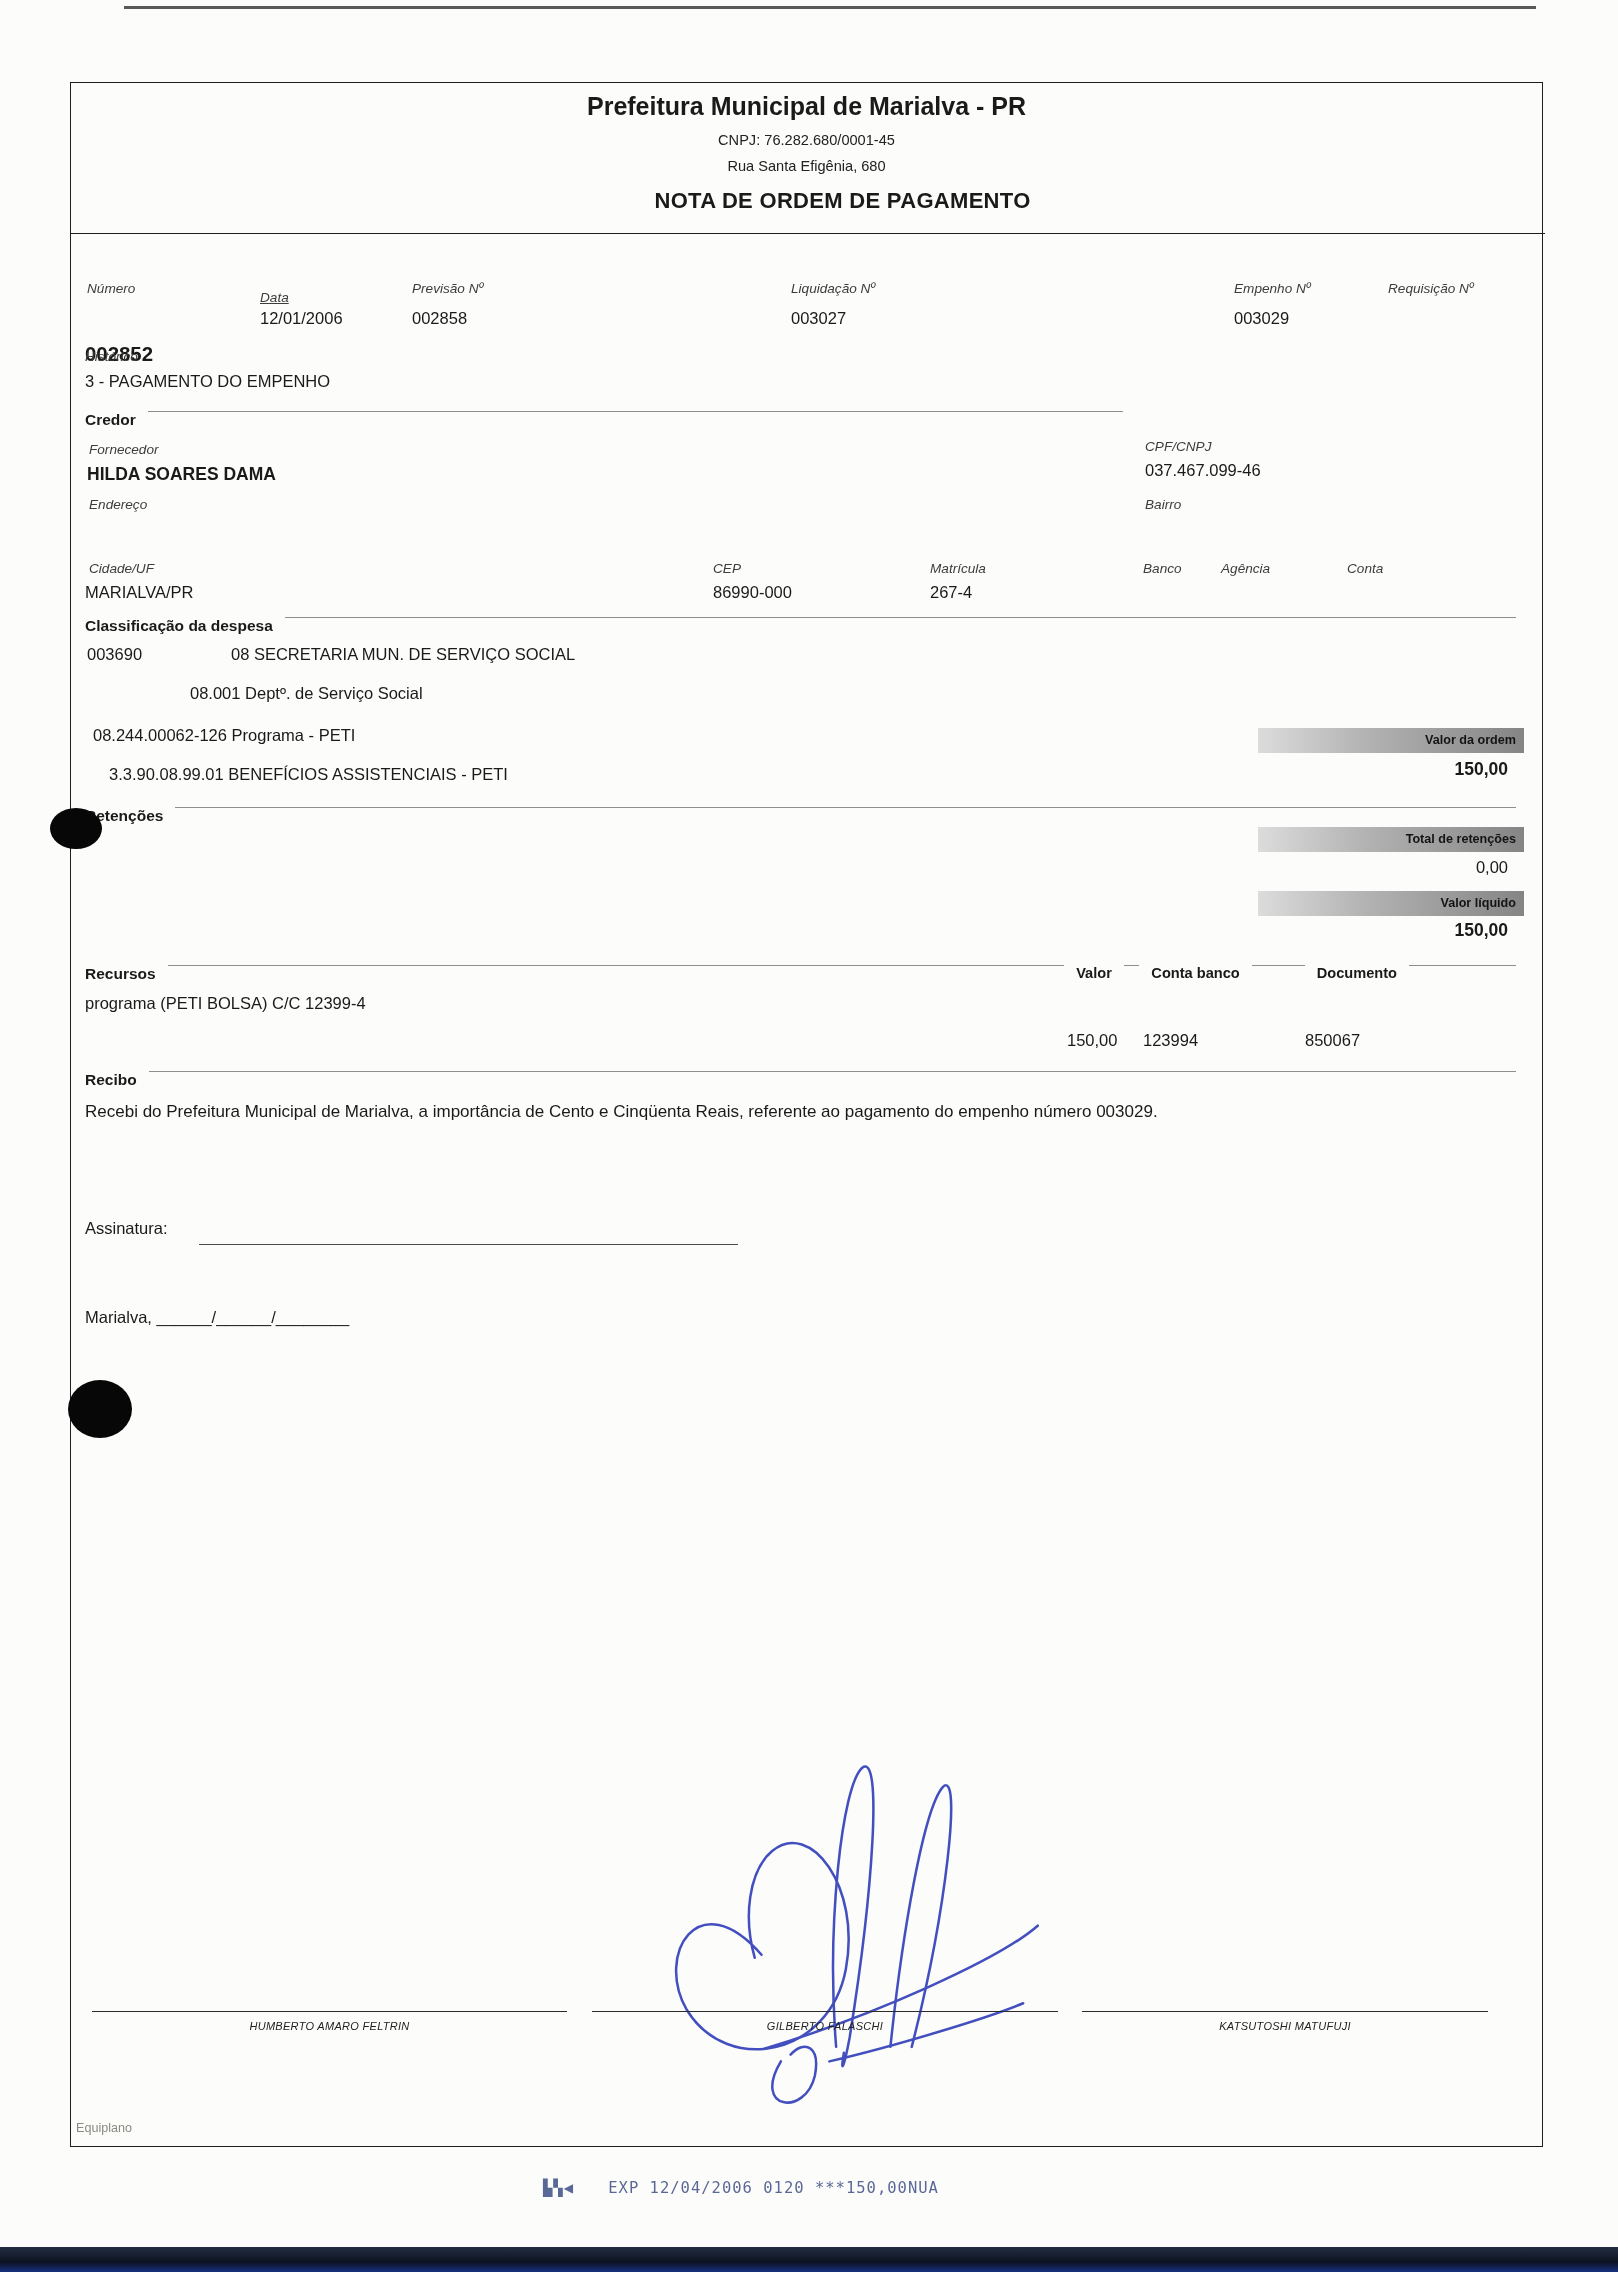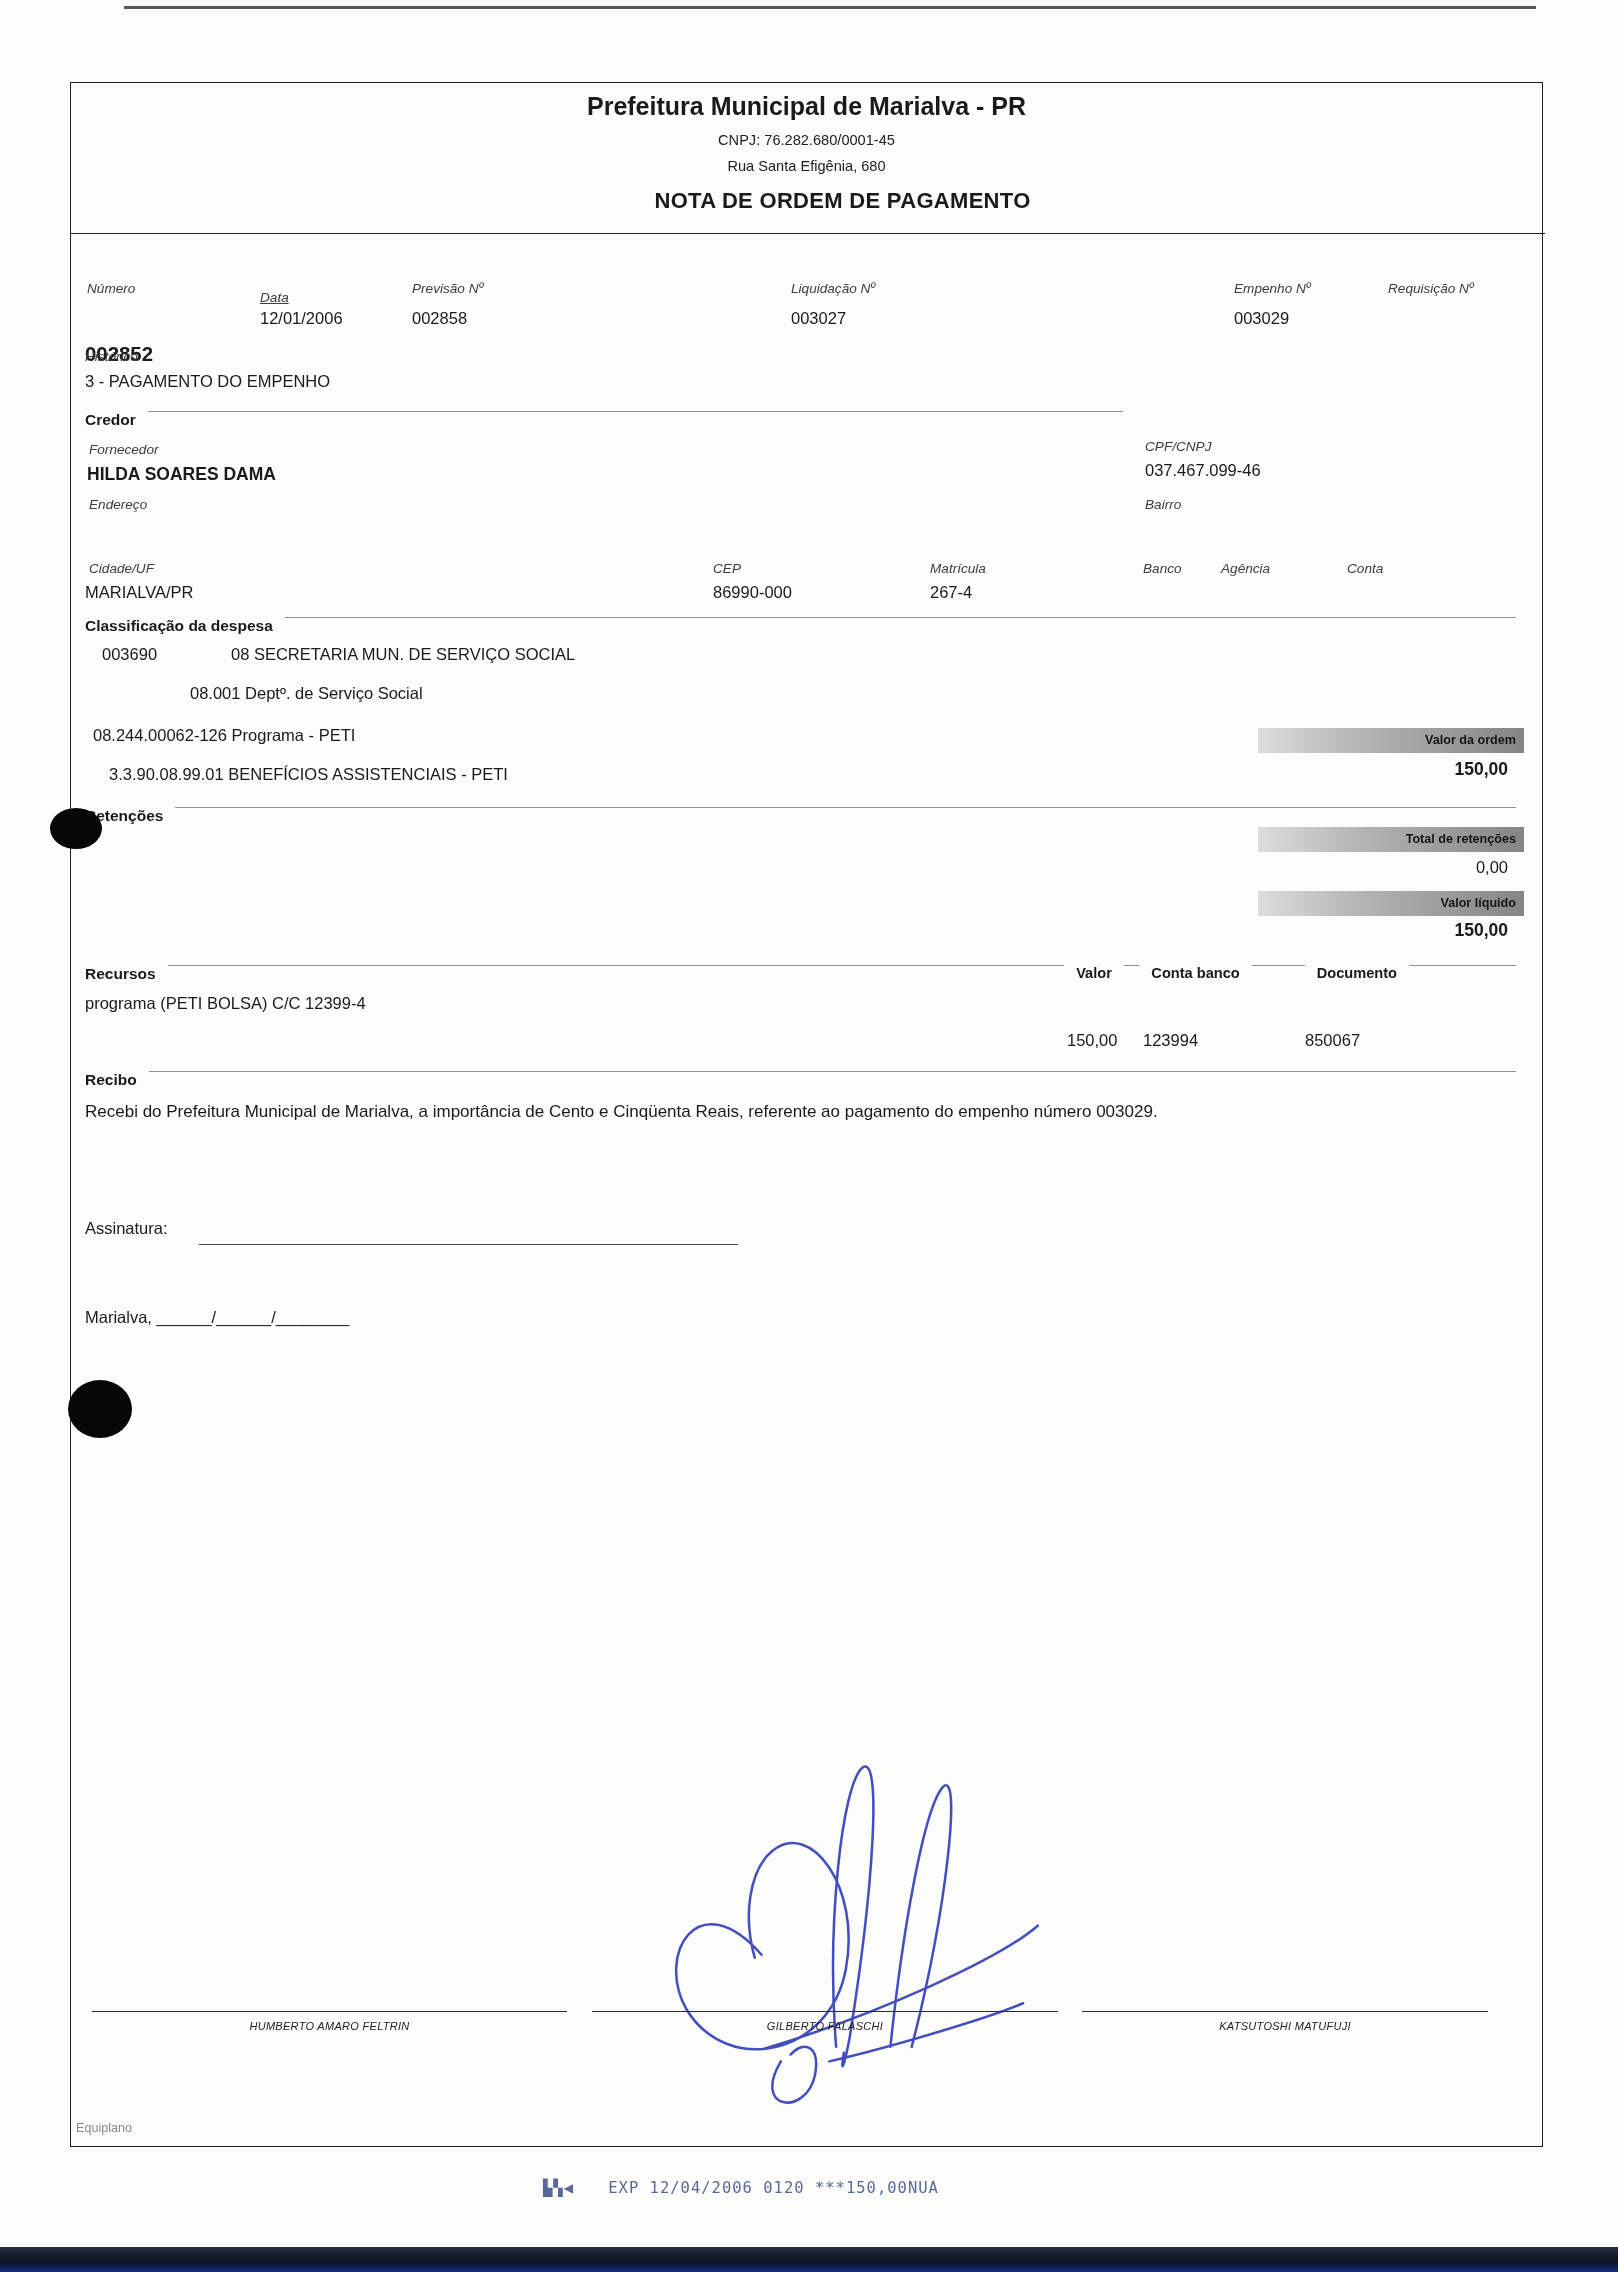--- a/index.html
+++ b/index.html
@@ -91,21 +91,21 @@
   <div class="abs lbl" style="left:1221px;top:561px;">Agência</div>
   <div class="abs lbl" style="left:1347px;top:561px;">Conta</div>
   <div class="abs val" style="left:85px;top:583px;">MARIALVA/PR</div>
   <div class="abs val" style="left:713px;top:583px;">86990-000</div>
   <div class="abs val" style="left:930px;top:583px;">267-4</div>
 
   <div class="abs hdr-row" style="left:85px;top:617px;width:1431px;">
     <span class="hdr">Classificação da despesa</span>
     <span class="rule rflex"></span>
   </div>
-  <div class="abs val" style="left:102px;top:645px;">003690</div>
+  <div class="abs val" style="left:87px;top:645px;">003690</div>
   <div class="abs val" style="left:231px;top:645px;">08 SECRETARIA MUN. DE SERVIÇO SOCIAL</div>
   <div class="abs val" style="left:190px;top:684px;">08.001 Deptº. de Serviço Social</div>
   <div class="abs val" style="left:93px;top:726px;">08.244.00062-126 Programa - PETI</div>
   <div class="abs bar" style="left:1258px;top:728px;width:258px;">Valor da ordem</div>
   <div class="abs val" style="left:109px;top:765px;">3.3.90.08.99.01 BENEFÍCIOS ASSISTENCIAIS - PETI</div>
   <div class="abs val b amount" style="left:1258px;top:759px;width:250px;font-size:17.5px;">150,00</div>
 
   <div class="abs hdr-row" style="left:85px;top:807px;width:1431px;">
     <span class="hdr">Retenções</span>
     <span class="rule rflex"></span>

